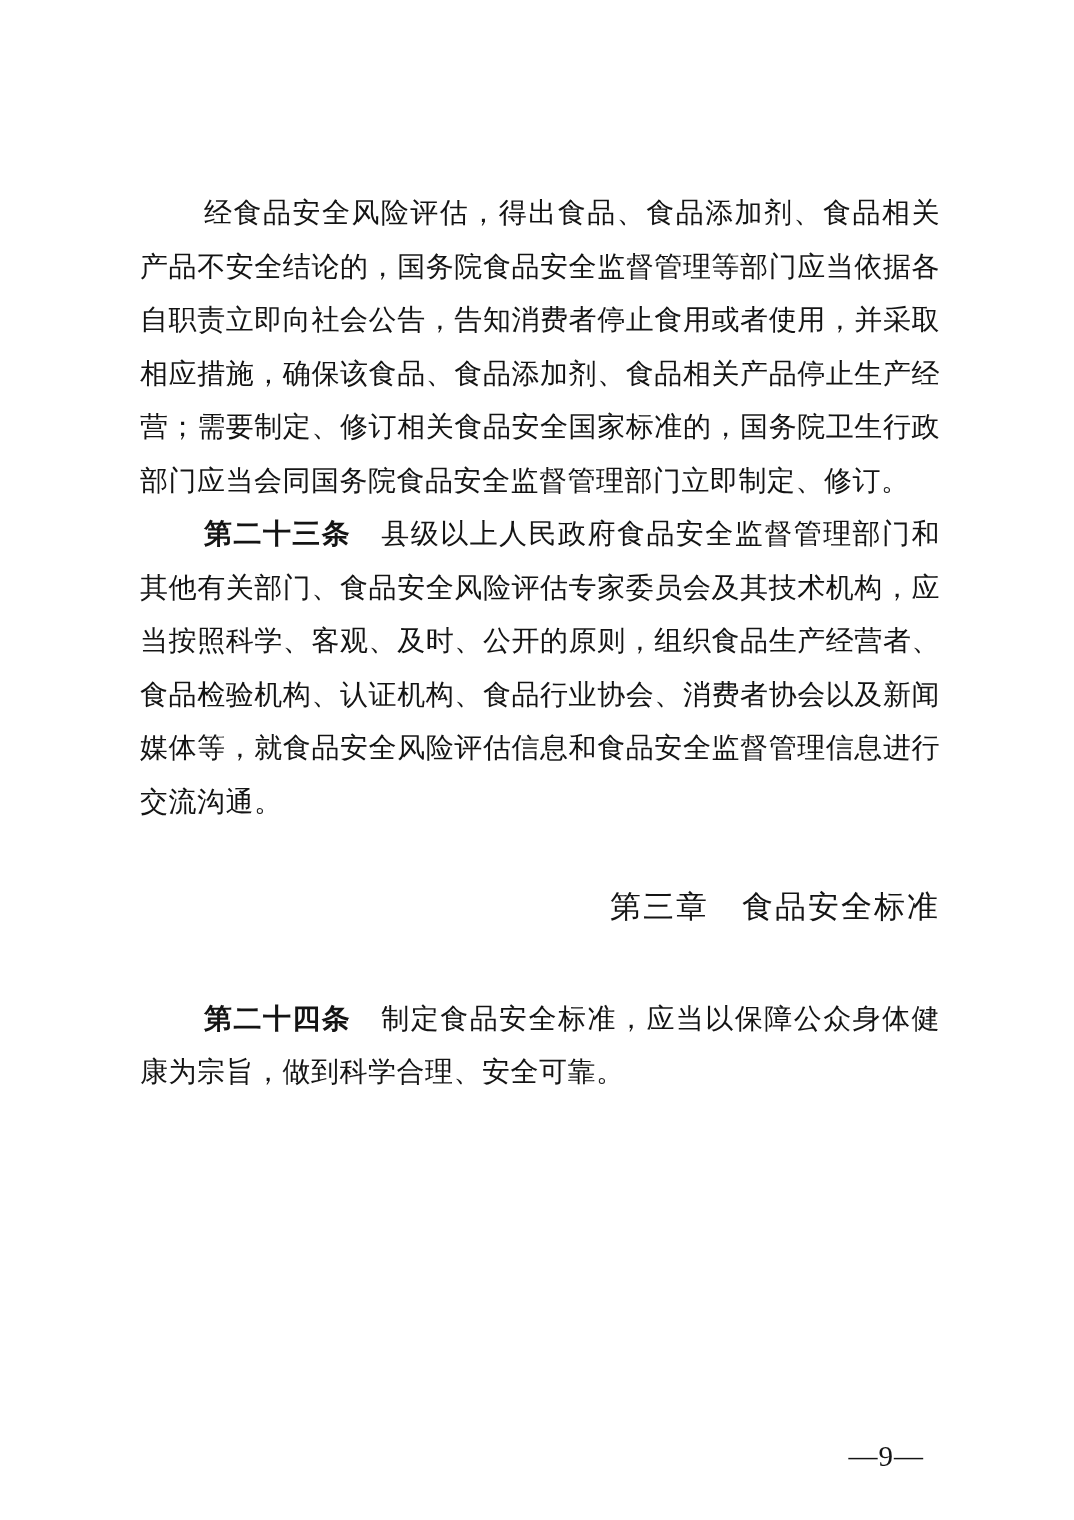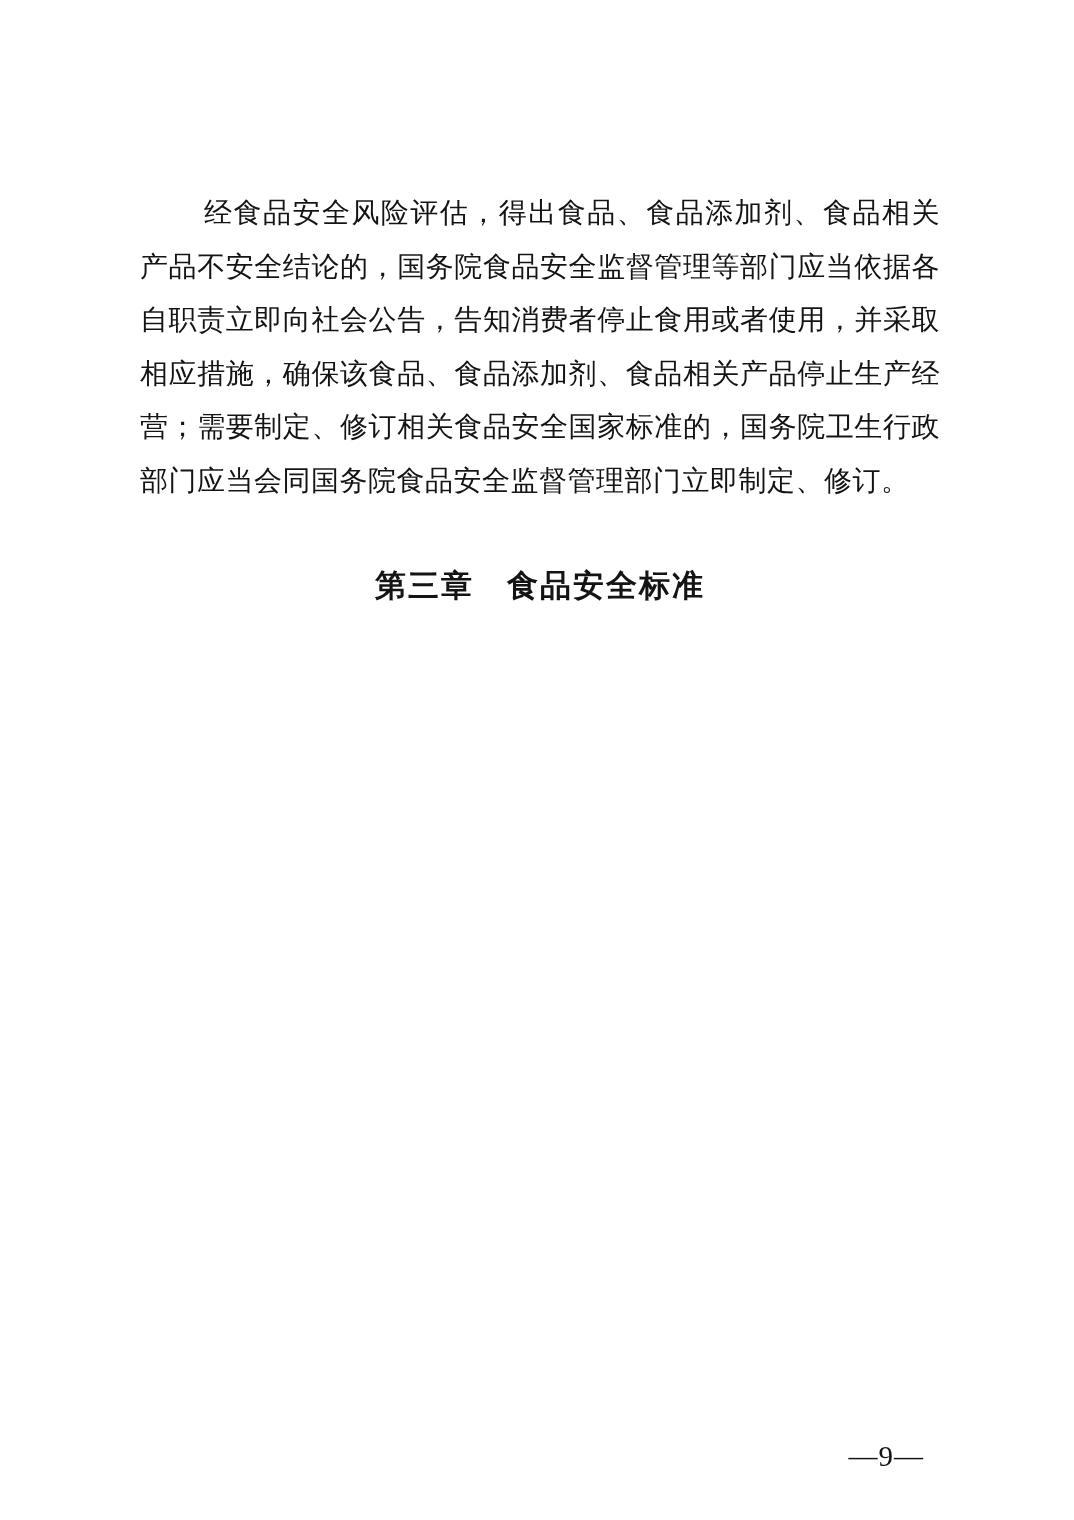--- a/index.html
+++ b/index.html
@@ -30,23 +30,23 @@
     text-justify: inter-character;
     text-indent: 64px;
     letter-spacing: 0.5px;
   }
   .lead {
     font-weight: 700;
     margin-right: 30px;
   }
   .chapter {
     font-size: 31px;
-    font-weight: 700;
+    font-weight: 400;
     line-height: 53.5px;
-    text-align: center;
+    text-align: right;
     letter-spacing: 2px;
     margin-top: 52px;
     margin-bottom: 58px;
   }
   .page-number {
     position: absolute;
     top: 1440px;
     right: 150px;
     font-size: 29px;
     letter-spacing: 1px;
@@ -55,20 +55,22 @@
 </style>
 </head>
 <body>
 
 <div class="page">
   <div class="content">
 
     <p class="para">经食品安全风险评估，得出食品、食品添加剂、食品相关产品不安全结论的，国务院食品安全监督管理等部门应当依据各自职责立即向社会公告，告知消费者停止食用或者使用，并采取相应措施，确保该食品、食品添加剂、食品相关产品停止生产经营；需要制定、修订相关食品安全国家标准的，国务院卫生行政部门应当会同国务院食品安全监督管理部门立即制定、修订。</p>
 
 
+    <p class="para"><span class="lead">第二十三条</span><span>县级以上人民政府食品安全监督管理部门和其他有关部门、食品安全风险评估专家委员会及其技术机构，应当按照科学、客观、及时、公开的原则，组织食品生产经营者、食品检验机构、认证机构、食品行业协会、消费者协会以及新闻媒体等，就食品安全风险评估信息和食品安全监督管理信息进行交流沟通。</span></p>
 
     <h2 class="chapter">第三章　食品安全标准</h2>
 
+    <p class="para"><span class="lead">第二十四条</span><span>制定食品安全标准，应当以保障公众身体健康为宗旨，做到科学合理、安全可靠。</span></p>
 
   </div>
 
   <div class="page-number">—9—</div>
 </div>
 
 </body></html>

